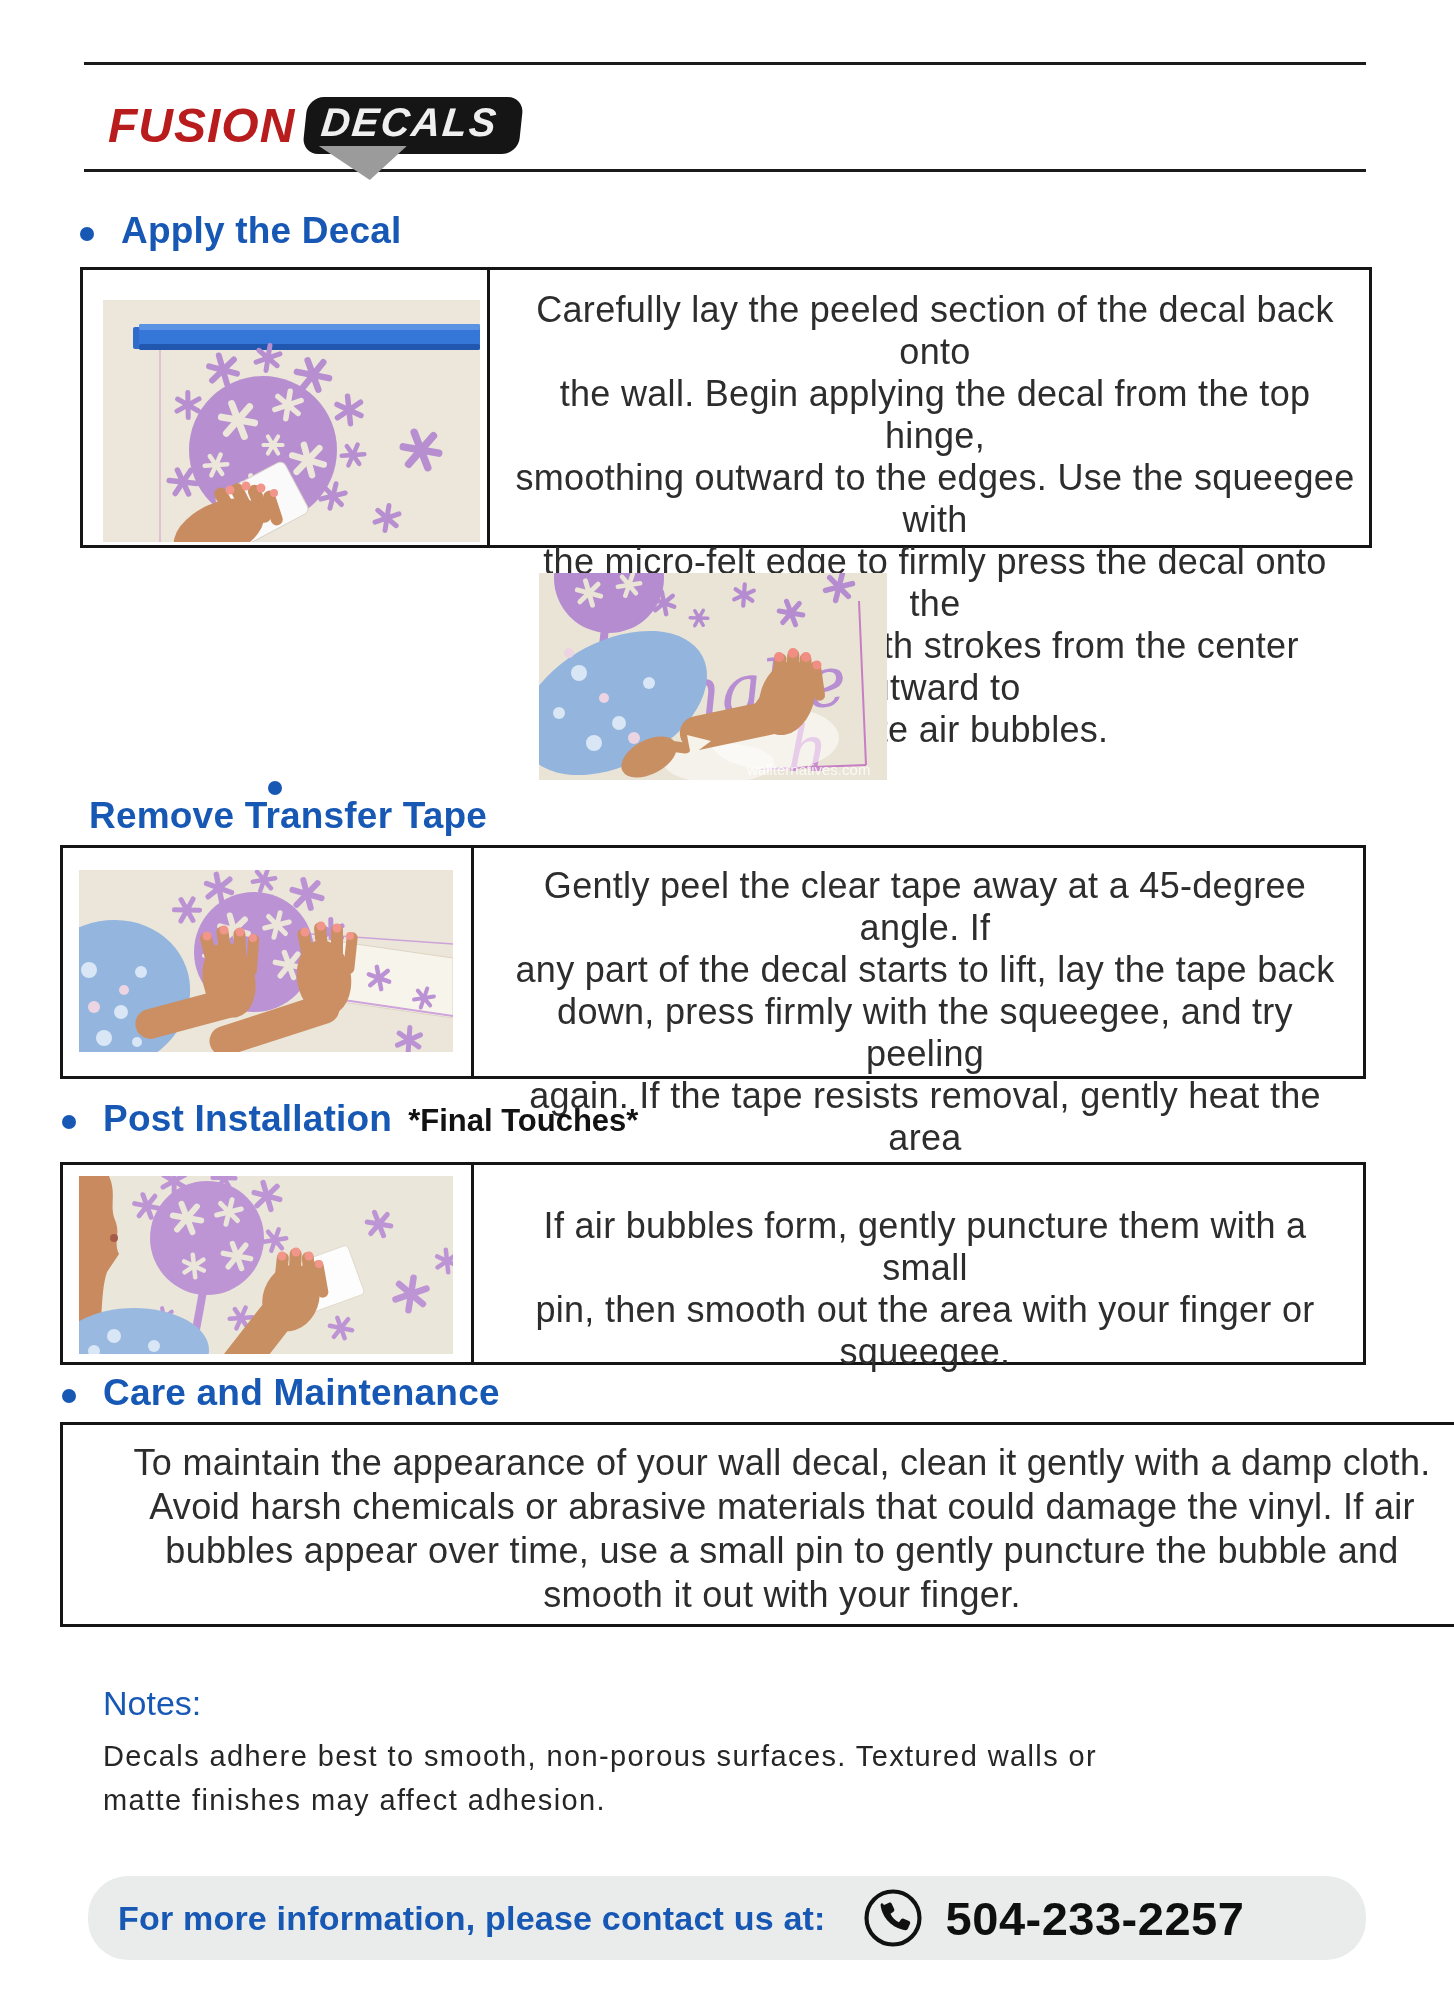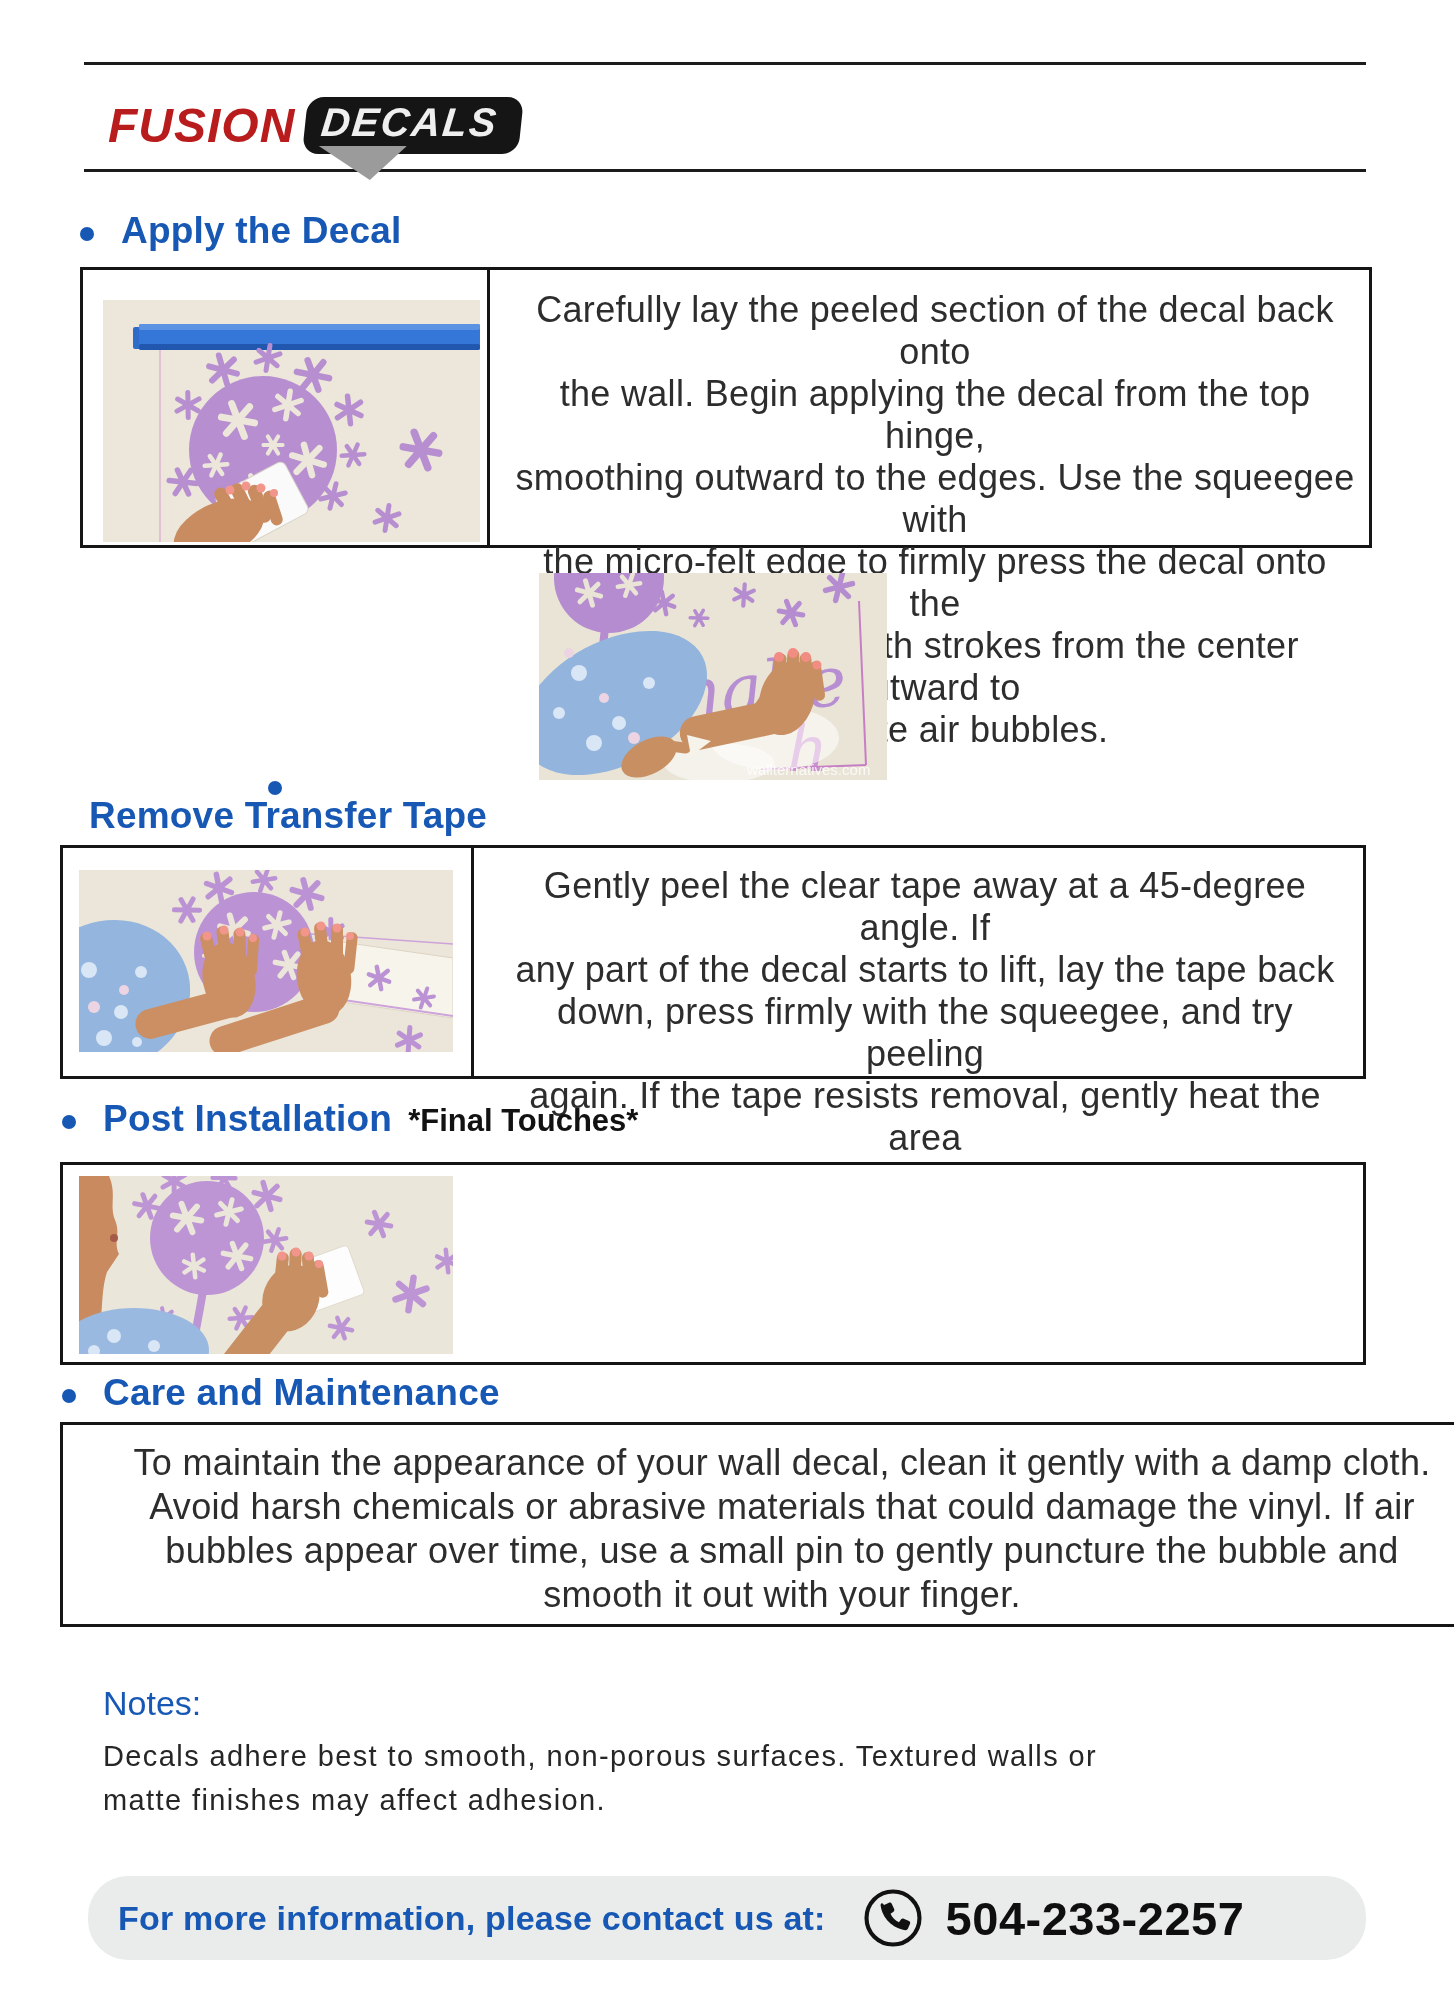--- a/index.html
+++ b/index.html
@@ -343,20 +343,23 @@
             <rect x="224" y="76" width="12" height="44" rx="6" transform="rotate(-4 230 98)"></rect>
             <rect x="236" y="84" width="11" height="38" rx="5.5" transform="rotate(-10 241 103)"></rect>
           </g>
           <circle cx="203" cy="80" r="4.5" fill="#f2968c"></circle>
             <circle cx="217" cy="76" r="4.5" fill="#f2968c"></circle>
           <circle cx="230" cy="80" r="4.5" fill="#f2968c"></circle>
             <circle cx="240" cy="88" r="4" fill="#f2968c"></circle>
         </g>
       </svg>
     </div>
+    <div class="btext">If air bubbles form, gently puncture them with a small
+pin, then smooth out the area with your finger or
+squeegee.</div>
   </div>
 
   <div id="h4" class="heading">
     <span class="bullet"></span>
     <span class="h-label">Care and Maintenance</span>
   </div>
 
   <div id="box4" class="ibox">
     <div class="btext">To maintain the appearance of your wall decal, clean it gently with a damp cloth.
 Avoid harsh chemicals or abrasive materials that could damage the vinyl. If air

